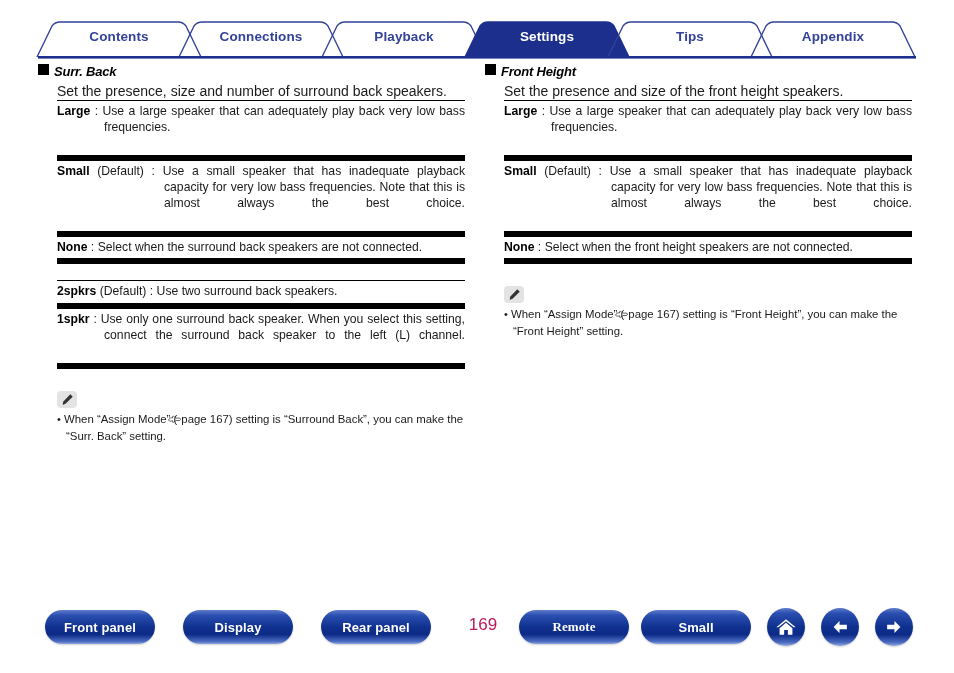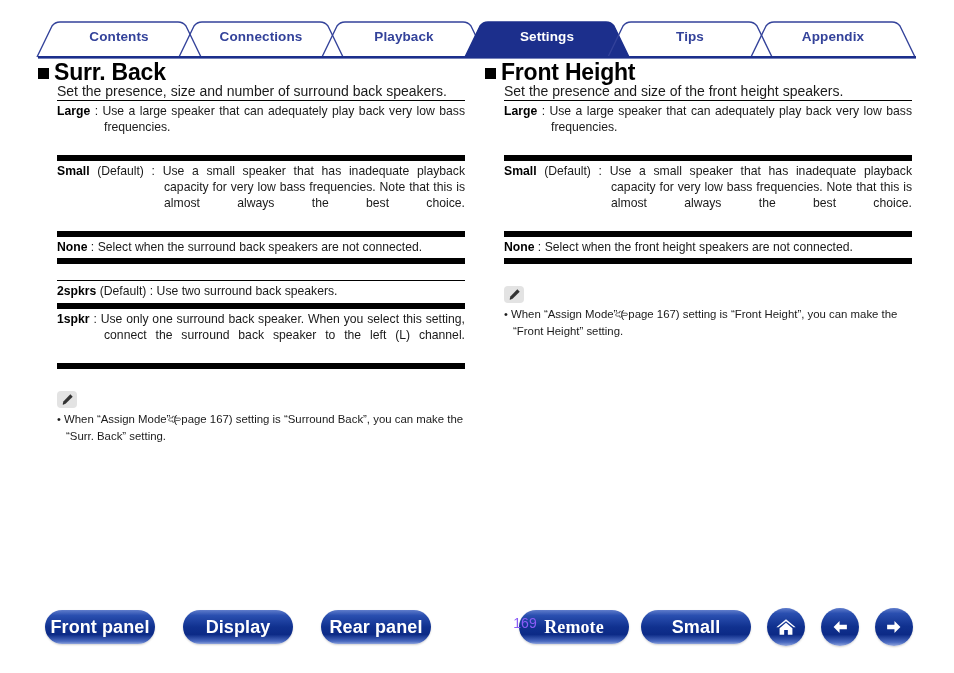--- a/index.html
+++ b/index.html
@@ -38,25 +38,26 @@
   .col {
     position: absolute;
     top: 62px;
     width: 427px;
   }
   .col-left  { left: 38px; }
   .col-right { left: 485px; }
 
   h2.sec-title {
     margin: 0 0 1px 0;
-    font-size: 23px;
+    font-size: 13px;
     font-weight: bold;
     color: #000000;
     letter-spacing: -0.2px;
     line-height: 20px;
+    font-style: italic;
   }
   h2.sec-title .sq {
     display: inline-block;
     width: 11px; height: 11px;
     background: #000;
     margin-right: 5px;
     position: relative;
     top: -1px;
   }
 
@@ -133,45 +134,44 @@
   
   .footer { position: absolute; left: 0; top: 603px; width: 954px; height: 60px; }
   .pill {
     position: absolute;
     height: 34px;
     border-radius: 17px;
     background: linear-gradient(to bottom,
         #5f7ccb 0%, #2a4fb0 16%, #10318f 50%, #0c2a86 72%, #4a6ac0 92%, #8fa4dc 100%);
     box-shadow: 0 1px 2px rgba(0,0,0,0.18);
     color: #ffffff;
-    font-size: 18px;
+    font-size: 13px;
     font-weight: bold;
     display: flex;
     align-items: center;
     justify-content: center;
     letter-spacing: 0.1px;
   }
   .circ {
     position: absolute;
     width: 38px; height: 38px;
     border-radius: 50%;
     background: linear-gradient(to bottom,
         #5f7ccb 0%, #2a4fb0 14%, #10318f 48%, #0c2a86 70%, #4a6ac0 90%, #93a7de 100%);
     box-shadow: 0 1px 2px rgba(0,0,0,0.18);
     display: flex; align-items: center; justify-content: center;
   }
   .pagenum {
     position: absolute;
-    font-size: 14px;
-    color: #8b5cf6;
+    font-size: 17px;
+    color: #be185d;
     top: 12px;
     left: 463px;
     width: 40px;
     text-align: center;
-    margin-left: 42px;
   }
 </style>
 </head>
 <body>
 
 <div class="tabbar">
   <svg width="954" height="60" viewBox="0 0 954 60">
     <g id="tabshapes" fill="none" stroke="#33429a" stroke-width="1.4">
         <path d="M37,57 L52,26 Q55,22 60,22 L178,22 Q183,22 186,26 L201,57" fill="none" stroke="#33429a" stroke-width="1.4"></path>
         <path d="M179,57 L194,26 Q197,22 202,22 L320,22 Q325,22 328,26 L343,57" fill="none" stroke="#33429a" stroke-width="1.4"></path>

